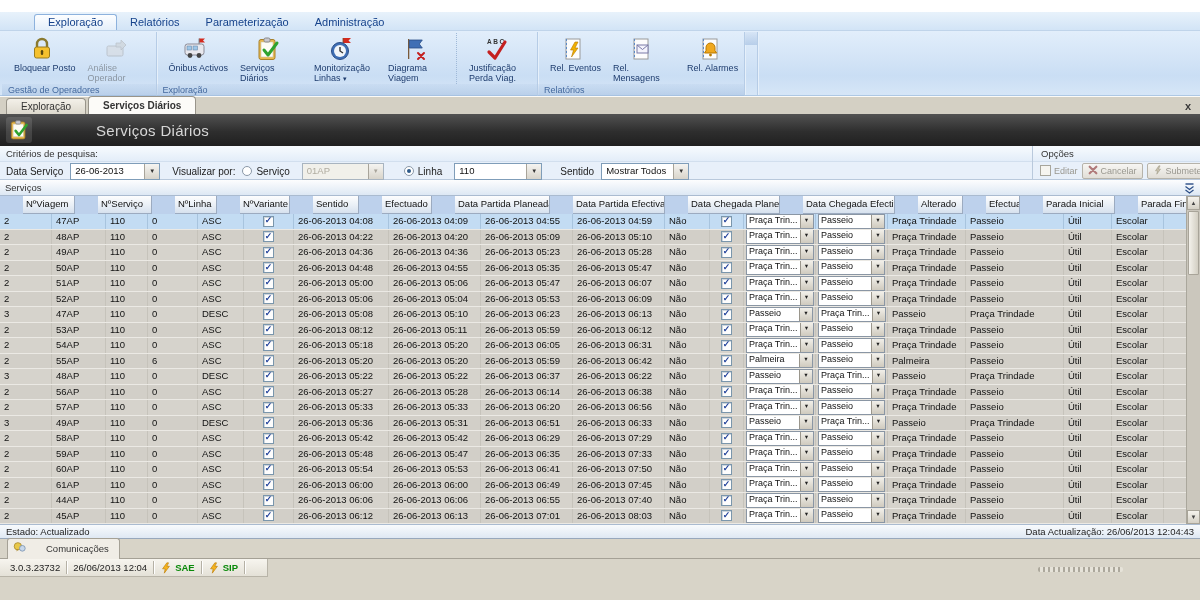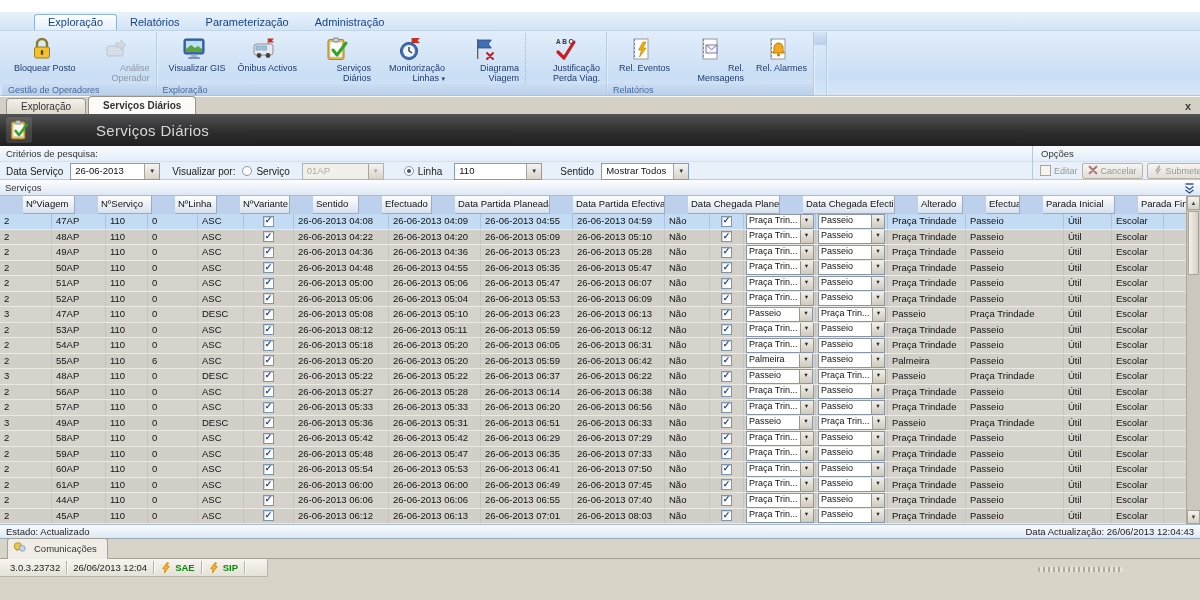--- a/index.html
+++ b/index.html
@@ -17,21 +17,21 @@
   .rbody{position:absolute;top:31px;left:0;right:0;height:65px;box-sizing:border-box;
          background:linear-gradient(#e2eefb,#cadef4 70%,#d6e6f7);border-bottom:1px solid #aec8e4;
          display:flex;align-items:stretch;padding:1px 0 0 2px;}
   .rgroup{display:flex;flex-direction:column;border-right:1px solid #b6cce6;box-shadow:1px 0 0 #e6f0fa;}
   .rgroup-buttons{flex:1;display:flex;align-items:stretch;padding:1px 3px 0;}
   .rgroup-label{height:13px;line-height:13px;text-align:left;font-size:9px;color:#44699e;
                 background:linear-gradient(rgba(184,205,232,.25),rgba(160,188,223,.6));padding:0 6px;}
   .rbtn{display:flex;flex-direction:column;align-items:center;min-width:46px;max-width:68px;padding:1px 3px 0;cursor:default;}
   .rbtn .ric{height:29px;display:flex;align-items:center;}
   .rbtn .ric svg{width:26px;height:26px;}
-  .rlabel{font-size:9px;color:#1e3c6e;text-align:right;line-height:1.15;padding-left:6px;}
+  .rlabel{font-size:9px;color:#1e3c6e;text-align:left;line-height:1.15;padding-left:6px;}
   .rlabel .dd{font-size:7px;color:#1e3c6e;}
   .rbtn.disabled{opacity:.45;filter:grayscale(1);}
   .rbtn.sep{border-left:1px dotted #9fb9d8;margin-left:3px;padding-left:6px;}
 
   
   .doctabs{position:absolute;top:96px;left:0;right:0;height:18px;background:#d4d0c4;border-top:1px solid #fbfaf7;
            display:flex;align-items:flex-end;padding-left:6px;box-sizing:border-box;}
   .dtab{font-size:10px;color:#333;background:linear-gradient(#f3f0e9,#ddd9cd);border:1px solid #98948a;border-bottom:none;
         border-radius:4px 4px 0 0;padding:2px 14px;margin-right:2px;line-height:11px;cursor:default;}
   .dtab.active{background:#fcfbf8;font-weight:bold;padding:3px 14px;}
@@ -107,21 +107,21 @@
           font-size:6px;line-height:12px;text-align:center;color:#444;box-sizing:border-box;}
   .sb-btn.down{margin-top:auto;}
   .sb-thumb{height:62px;margin:1px;background:linear-gradient(90deg,#f3f1eb,#d2cec2);border:1px solid #a8a499;border-radius:1px;}
 
   
   .estado{position:absolute;top:524px;left:0;right:0;height:15px;box-sizing:border-box;
           background:linear-gradient(#f8fbfd,#dfe8f3);border-top:1px solid #aabbd0;border-bottom:1px solid #98a8bc;
           font-size:9.5px;color:#222;line-height:13px;padding:0 6px;display:flex;justify-content:space-between;}
   .bottom{position:absolute;top:539px;left:0;right:0;height:61px;background:#d8d4c8;}
   .com-row{height:20px;border-bottom:1px solid #a5a196;display:flex;align-items:flex-end;padding-left:7px;box-sizing:border-box;}
-  .comtab{display:inline-flex;align-items:center;gap:8px;background:#f0ede6;border:1px solid #a5a196;border-bottom:none;
+  .comtab{display:inline-flex;align-items:center;gap:20px;background:#f0ede6;border:1px solid #a5a196;border-bottom:none;
           border-radius:3px 3px 0 0;font-size:9.5px;color:#333;padding:2px 10px 3px 5px;position:relative;top:1px;}
   .comtab svg{width:13px;height:13px;}
   .statusbar{position:absolute;top:20px;left:0;height:18px;display:flex;align-items:center;width:268px;
              background:linear-gradient(#f7f5ef,#e4e1d7);border-bottom:1px solid #b8b4a8;border-right:1px solid #b8b4a8;
              padding-left:4px;box-sizing:border-box;}
   .sb-cell{font-size:9.5px;color:#222;padding:0 6px;display:inline-flex;align-items:center;gap:3px;}
   .sb-sep{width:1px;height:13px;background:#b5b1a5;box-shadow:1px 0 0 #fff;}
   .green{color:#0a8a0a;font-weight:bold;font-size:9.5px;}
   .conicon svg{width:12px;height:12px;display:block;}
   .gripper{position:absolute;top:28px;left:1038px;width:85px;height:5px;border-radius:2px;
@@ -159,32 +159,20 @@
                 <path d="M13 7h5V4l5 5-5 5v-3h-5z" fill="#c6c6c6" stroke="#979797" stroke-width=".8"></path>
               </svg>
             </span>
           <span class="rlabel">Análise Operador</span>
         </div>
      </div>
      <div class="rgroup-label">Gestão de Operadores</div>
    </div>
       <div class="rgroup">
      <div class="rgroup-buttons">
-          <div class="rbtn">
-          <span class="ric">
-              <svg viewBox="0 0 26 26">
-                <rect x="3" y="3" width="20" height="15" rx="2" fill="#3f6fb5" stroke="#2a4d86"></rect>
-                <rect x="5" y="5" width="16" height="11" fill="#bfe0f2"></rect>
-                <path d="M5 13l5-4 4 3 3-2 4 3v3H5z" fill="#5aa53a"></path>
-                <rect x="10" y="18.5" width="6" height="2.5" fill="#9ab0cc"></rect>
-                <rect x="7" y="21" width="12" height="2" rx="1" fill="#7e96b5"></rect>
-              </svg>
-            </span>
-          <span class="rlabel">Visualizar GIS</span>
-        </div>
           <div class="rbtn">
           <span class="ric">
               <svg viewBox="0 0 26 26">
                 <path d="M17 2.5h6l-2 2 2 2h-6z" fill="#d42a1e"></path>
                 <rect x="16.6" y="2.5" width="1" height="8" fill="#777"></rect>
                 <rect x="3" y="8" width="19" height="11" rx="2.5" fill="#e8e8ee" stroke="#8a8a96"></rect>
                 <rect x="5" y="10" width="4.5" height="4" fill="#9ec7e8" stroke="#6a8aa8" stroke-width=".6"></rect>
                 <rect x="11" y="10" width="4.5" height="4" fill="#9ec7e8" stroke="#6a8aa8" stroke-width=".6"></rect>
                 <circle cx="8" cy="19.5" r="2.4" fill="#444"></circle>
                 <circle cx="17" cy="19.5" r="2.4" fill="#444"></circle>

